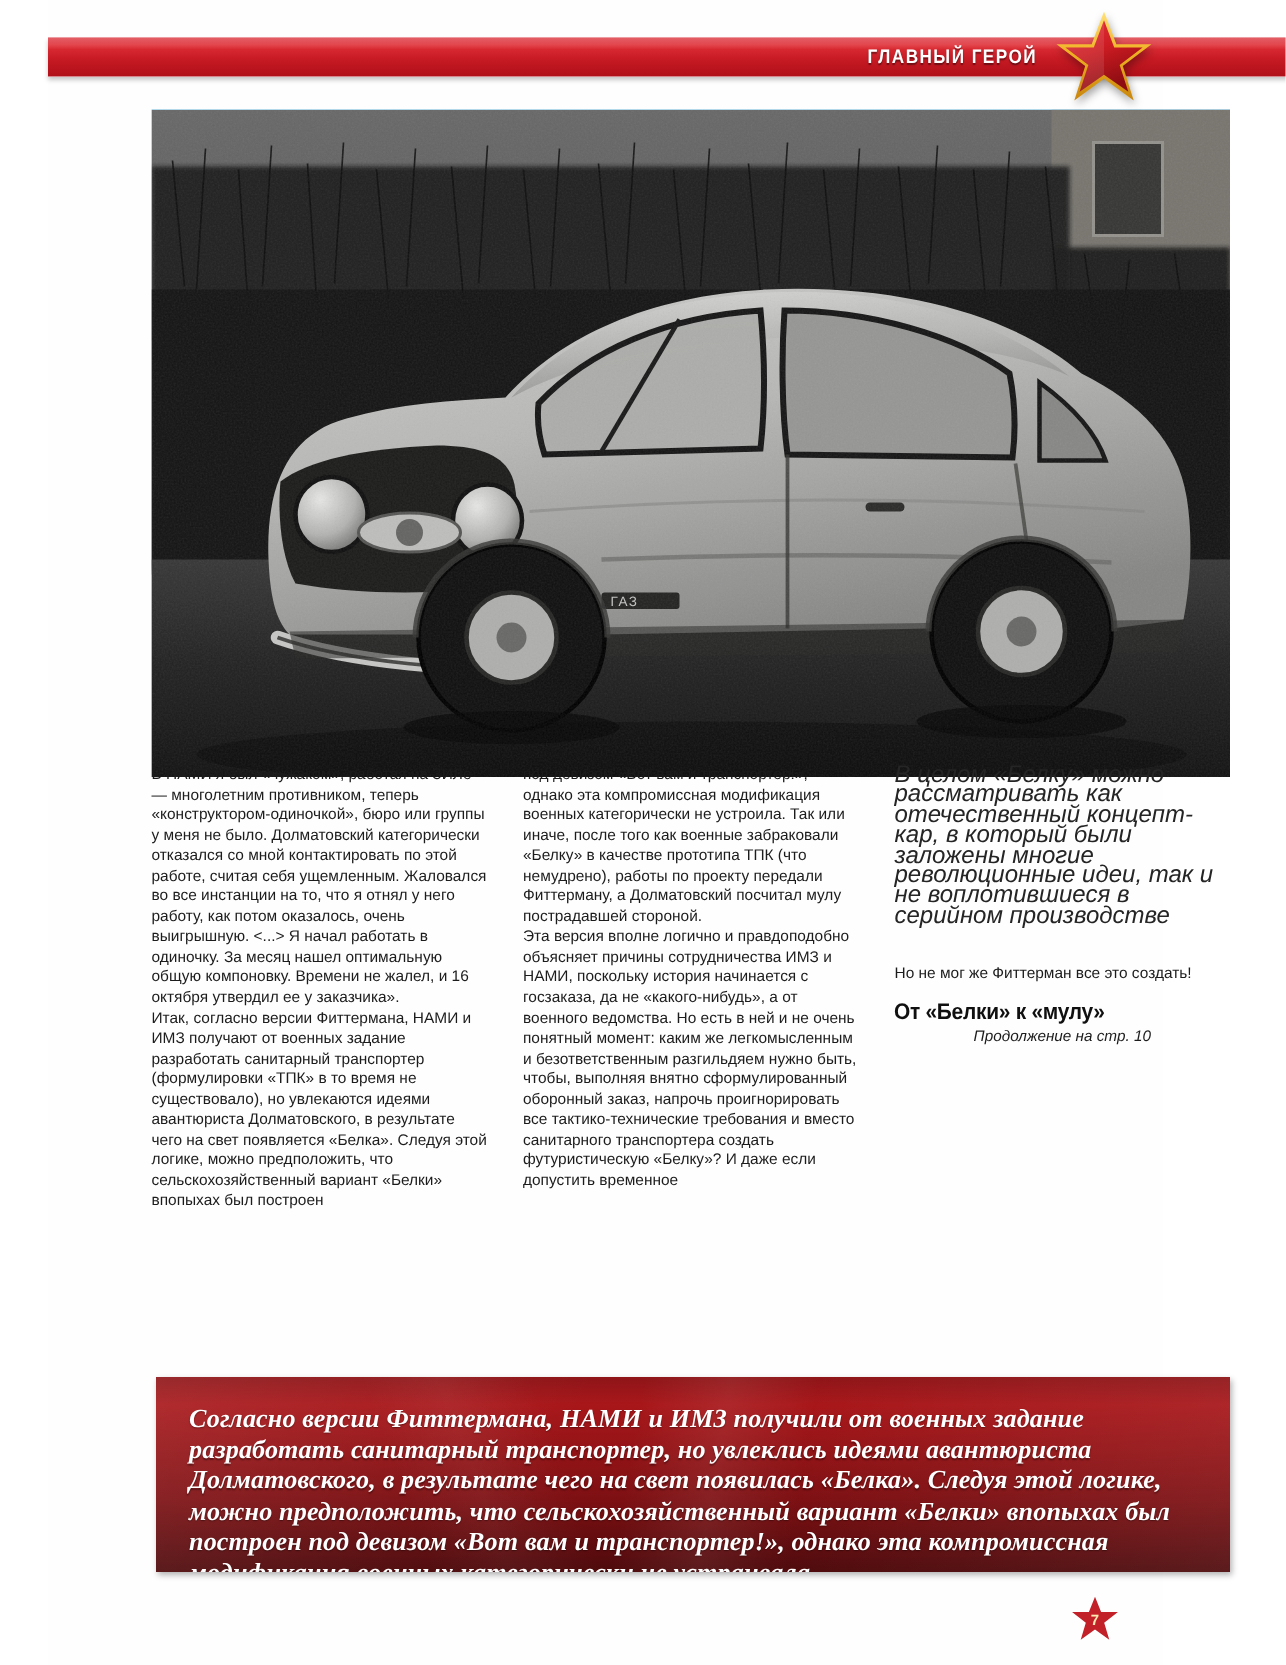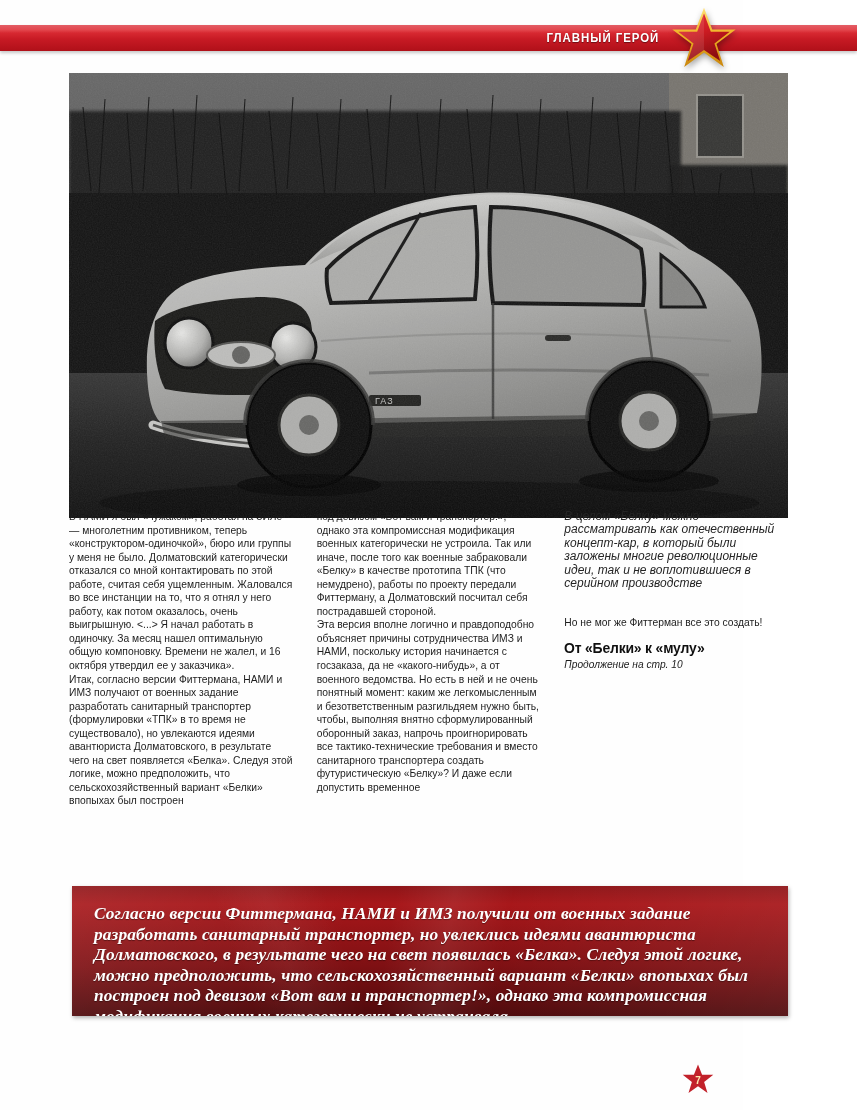--- a/index.html
+++ b/index.html
@@ -8,20 +8,21 @@
     margin: 0; padding: 0;
     width: 857px; height: 1110px;
     background: #ffffff;
     font-family: "Liberation Sans", sans-serif;
     overflow: hidden;
   }
   .page {
     position: relative;
     width: 743px; height: 1110px;
     background: #fefefe;
+    margin-left: 32px;
   }
 
   
   .header-bar {
     position: absolute;
     left: 0; top: 25px;
     width: 857px; height: 26px;
     background: linear-gradient(to bottom,
        #d8202b 0%, #e03038 18%, #c71a24 55%, #b01019 100%);
     box-shadow: 0 2px 3px rgba(0,0,0,0.22);
@@ -80,48 +81,48 @@
     line-height: 13.55px;
     color: #1c1c1c;
     text-align: left;
     hyphens: manual;
   }
   .col p {
     margin: 0;
   }
   .pull-quote {
     font-style: italic;
-    font-size: 12px;
+    font-size: 16px;
     line-height: 13.4px;
     color: #252525;
     margin-bottom: 26px !important;
   }
   .subhead {
     font-size: 15px;
     font-weight: bold;
     line-height: 18px;
     margin-top: 9px !important;
     margin-bottom: 1px !important;
     letter-spacing: -0.2px;
     color: #101010;
     font-family: "Liberation Sans Narrow", "Liberation Sans", sans-serif;
     transform: scaleX(0.93);
     transform-origin: left center;
   }
   .continuation {
     font-style: italic;
-    text-align: left;
+    text-align: center;
     font-size: 10.2px;
     margin-top: 0 !important;
   }
 
   
   .callout {
     position: absolute;
-    left: 72px; top: 886px;
+    left: 72px; top: 918px;
     width: 716px; height: 130px;
     background:
       linear-gradient(115deg, rgba(255,255,255,0.09) 0%, rgba(255,255,255,0) 38%),
       linear-gradient(285deg, rgba(255,255,255,0.07) 0%, rgba(255,255,255,0) 42%),
       linear-gradient(to bottom, #8e1518 0%, #a8171a 14%, #7e1013 62%, #4e0a0c 100%);
     box-shadow: 1px 2px 4px rgba(0,0,0,0.3);
     padding: 17px 8px 10px 22px;
     overflow: hidden;
   }
   .callout-shine {
@@ -340,21 +341,21 @@
   </div>
 
   <div class="columns">
 
     <div class="col">
       <p>В НАМИ я был «чужаком», работая на ЗИЛе — многолетним противником, теперь «конструктором-одиночкой», бюро или группы у меня не было. Долматовский категорически отказался со мной контактировать по этой работе, считая себя ущемленным. Жаловался во все инстанции на то, что я отнял у него работу, как потом оказалось, очень выигрышную. &lt;...&gt; Я начал работать в одиночку. За месяц нашел оптимальную общую компоновку. Времени не жалел, и 16 октября утвердил ее у заказчика».</p>
       <p>Итак, согласно версии Фиттермана, НАМИ и ИМЗ получают от военных задание разработать санитарный транспортер (формулировки «ТПК» в то время не существовало), но увлекаются идеями авантюриста Долматовского, в результате чего на свет появляется «Белка». Следуя этой логике, можно предположить, что сельскохозяйственный вариант «Белки» впопыхах был построен</p>
     </div>
 
     <div class="col">
-      <p>под девизом «Вот вам и транспортер!», однако эта компромиссная модификация военных категорически не устроила. Так или иначе, после того как военные забраковали «Белку» в качестве прототипа ТПК (что немудрено), работы по проекту передали Фиттерману, а Долматовский посчитал себя пострадавшей стороной.</p>
+      <p>под девизом «Вот вам и транспортер!», однако эта компромиссная модификация военных категорически не устроила. Так или иначе, после того как военные забраковали «Белку» в качестве прототипа ТПК (что немудрено), работы по проекту передали Фиттерману, а Долматовский посчитал мулу пострадавшей стороной.</p>
       <p>Эта версия вполне логично и правдоподобно объясняет причины сотрудничества ИМЗ и НАМИ, поскольку история начинается с госзаказа, да не «какого-нибудь», а от военного ведомства. Но есть в ней и не очень понятный момент: каким же легкомысленным и безответственным разгильдяем нужно быть, чтобы, выполняя внятно сформулированный оборонный заказ, напрочь проигнорировать все тактико-технические требования и вместо санитарного транспортера создать футуристическую «Белку»? И даже если допустить временное</p>
     </div>
 
     <div class="col">
       <p class="pull-quote">В целом «Белку» можно рассматривать как отечественный концепт-кар, в который были заложены многие революционные идеи, так и не воплотившиеся в серийном производстве</p>
       <p>Но не мог же Фиттерман все это создать!</p>
       <p class="subhead">От «Белки» к «мулу»</p>
       <p class="continuation">Продолжение на стр. 10</p>
     </div>
 

